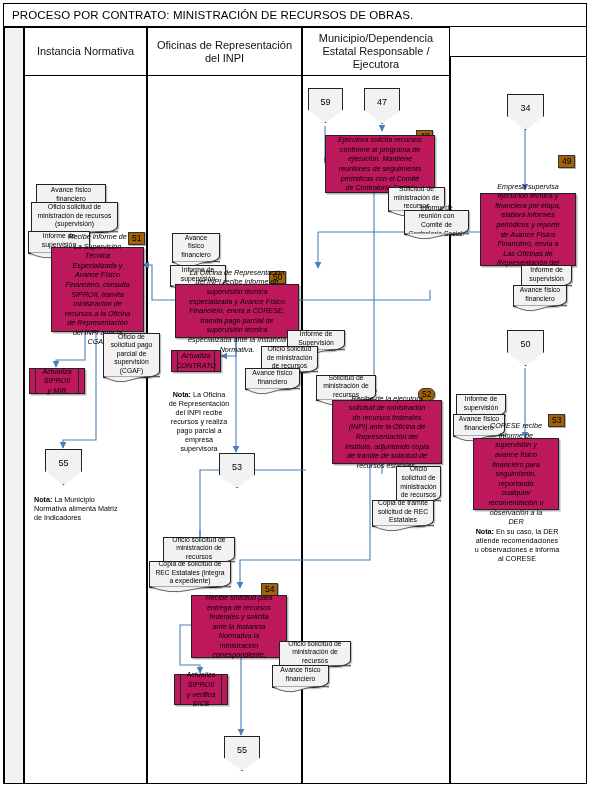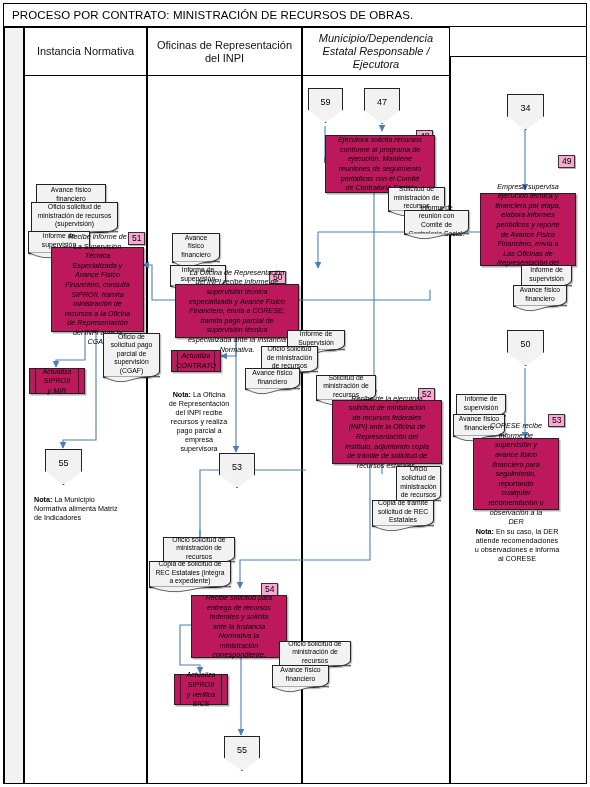--- a/index.html
+++ b/index.html
@@ -85,21 +85,21 @@
     box-shadow:1.2px 1.2px 0 rgba(0,0,0,0.25);
   }
   .docu .wave{
     position:absolute;left:-1px;right:-1px;bottom:-7px;height:8px;
     overflow:hidden;pointer-events:none;
   }
   .docu .wave svg{display:block;width:100%;height:8px;}
 
   
   .numtag{
-    position:absolute;border:1px solid #333;background:#f9a8d4;
+    position:absolute;border:1px solid #333;background:#a16207;
     font-size:8.5px;color:#000;text-align:center;
     padding:0 3px;line-height:11px;height:11px;
     box-shadow:1px 1px 0 rgba(0,0,0,0.30);
   }
   
   .note{
     position:absolute;font-size:7.2px;line-height:9px;color:#000;text-align:center;
   }
   .note b{font-weight:bold;}
   .note.left{text-align:left;}
@@ -118,21 +118,21 @@
   </div>
 
   <div class="spine"></div>
 
   <div class="hdr" style="left:24px;width:123px;">
     <span>Instancia Normativa</span>
   </div>
   <div class="hdr" style="left:147px;width:155px;">
     <span>Oficinas de Representación del INPI</span>
   </div>
-  <div class="hdr" style="left:302px;width:148px;font-style:italic;">
+  <div class="hdr" style="left:302px;width:148px;">
     <span>Municipio/Dependencia Estatal Responsable / Ejecutora</span>
   </div>
   <div class="hdr" style="left:450px;width:137px;margin-top:29px;">
     <span>Supervisoras / CORESE</span>
   </div>
 
   <div class="lane-body" style="left:24px;width:123px;"></div>
   <div class="lane-body" style="left:147px;width:155px;"></div>
   <div class="lane-body" style="left:302px;width:148px;"></div>
   <div class="lane-body" style="left:450px;width:137px;"></div>
@@ -386,21 +386,21 @@
 
   <div class="docu" style="left:316px;top:375px;width:60px;height:26px;">
     <span>Solicitud de ministración de recursos</span>
     <span class="wave">
         <svg viewBox="0 0 60 8" preserveAspectRatio="none">
           <path d="M0,0 Q15,9 30,4 T60,1 L60,0 L0,0 Z" fill="#f2f2f2" stroke="#222" stroke-width="0.7"></path>
         </svg>
       </span>
   </div>
 
-  <div class="numtag" style="left:418px;top:388px;">52</div>
+  <div class="numtag" style="left:418px;top:388px;border-radius:6px;">52</div>
 
   <div class="proc" style="left:332px;top:400px;width:110px;height:64px;">
     <span>Recibe de la ejecutora solicitud de ministración de recursos federales (INPI) ante la Oficina de Representación del Instituto, adjuntando copia de trámite de solicitud de recursos estatales.</span>
   </div>
 
   <div class="docu" style="left:396px;top:466px;width:45px;height:36px;">
     <span>Oficio solicitud de ministración de recursos</span>
     <span class="wave">
         <svg viewBox="0 0 45 8" preserveAspectRatio="none">
           <path d="M0,0 Q11,9 22,4 T45,1 L45,0 L0,0 Z" fill="#f2f2f2" stroke="#222" stroke-width="0.7"></path>

